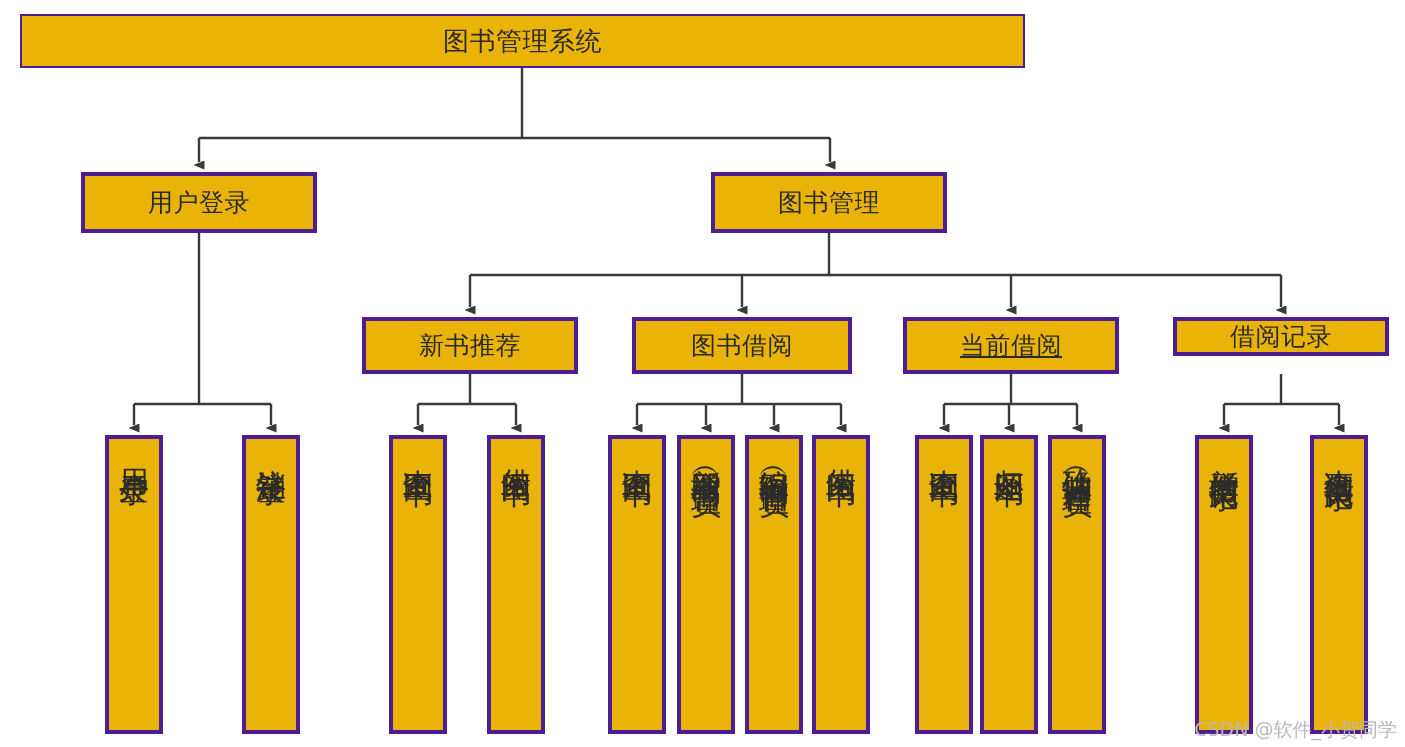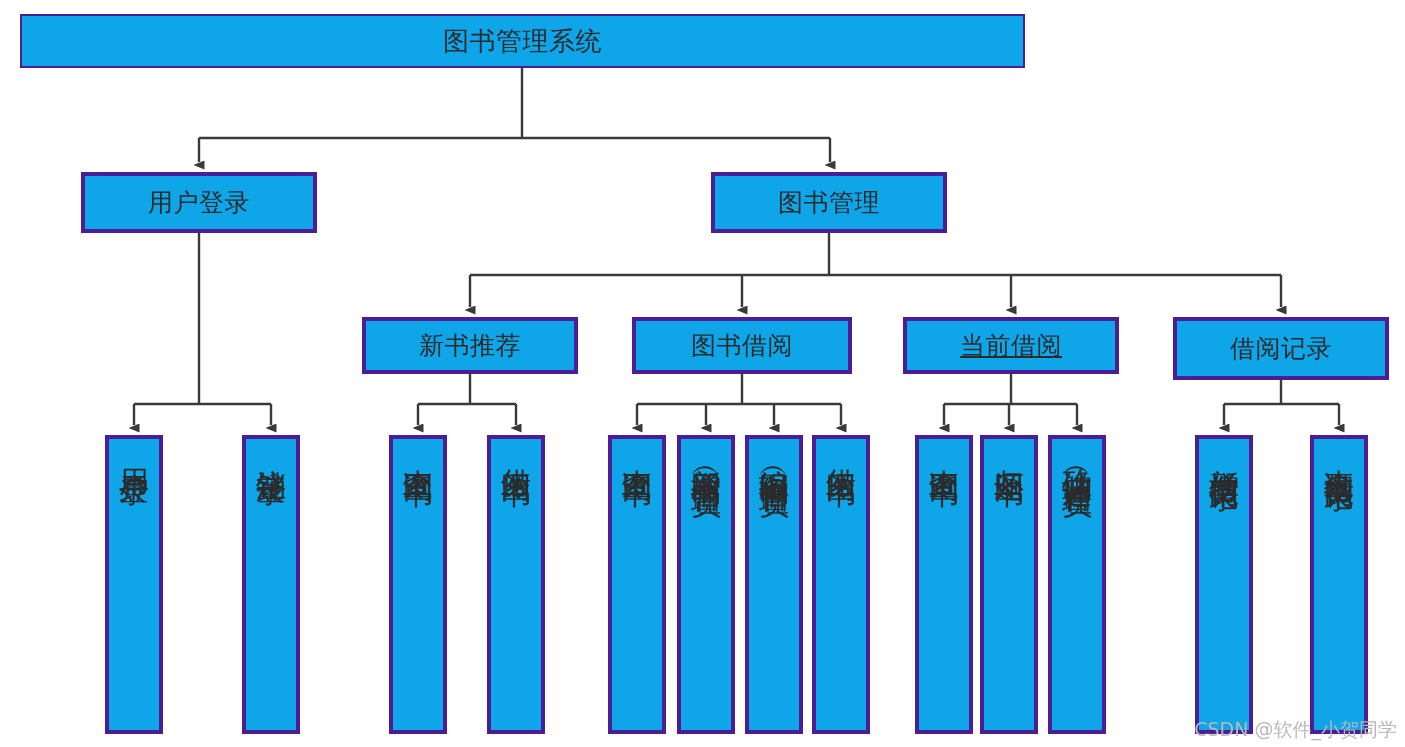--- a/index.html
+++ b/index.html
@@ -22,21 +22,21 @@
     position: absolute;
     left: 0;
     top: 0;
     width: 1405px;
     height: 747px;
     pointer-events: none;
   }
   .node {
     position: absolute;
     box-sizing: border-box;
-    background: #0ea5e9;
+    background: #eab308;
     border: 4px solid #4c1d95;
     display: flex;
     align-items: center;
     justify-content: center;
     color: #2b2b2b;
     text-align: center;
     line-height: 1.18;
   }
   .node.root {
     border-width: 2px;
@@ -146,21 +146,21 @@
 
   <div class="node h" style="left:362px; top:317px; width:216px; height:57px;">
     <span class="label">新书推荐</span>
   </div>
   <div class="node h" style="left:632px; top:317px; width:220px; height:57px;">
     <span class="label">图书借阅</span>
   </div>
   <div class="node h" style="left:903px; top:317px; width:216px; height:57px;text-decoration:underline;">
     <span class="label">当前借阅</span>
   </div>
-  <div class="node h" style="left:1173px; top:317px; width:216px; height:63px;font-family:Liberation Serif, serif;">
+  <div class="node h" style="left:1173px; top:317px; width:216px; height:39px;font-family:Liberation Serif, serif;">
     <span class="label">借阅记录</span>
   </div>
 
   <div class="node v" style="left:105px; top:435px; width:58px; height:299px;">
     <span class="label">用户登录</span>
   </div>
   <div class="node v" style="left:242px; top:435px; width:58px; height:299px;">
     <span class="label">注销登录</span>
   </div>
   <div class="node v" style="left:389px; top:435px; width:58px; height:299px;">

